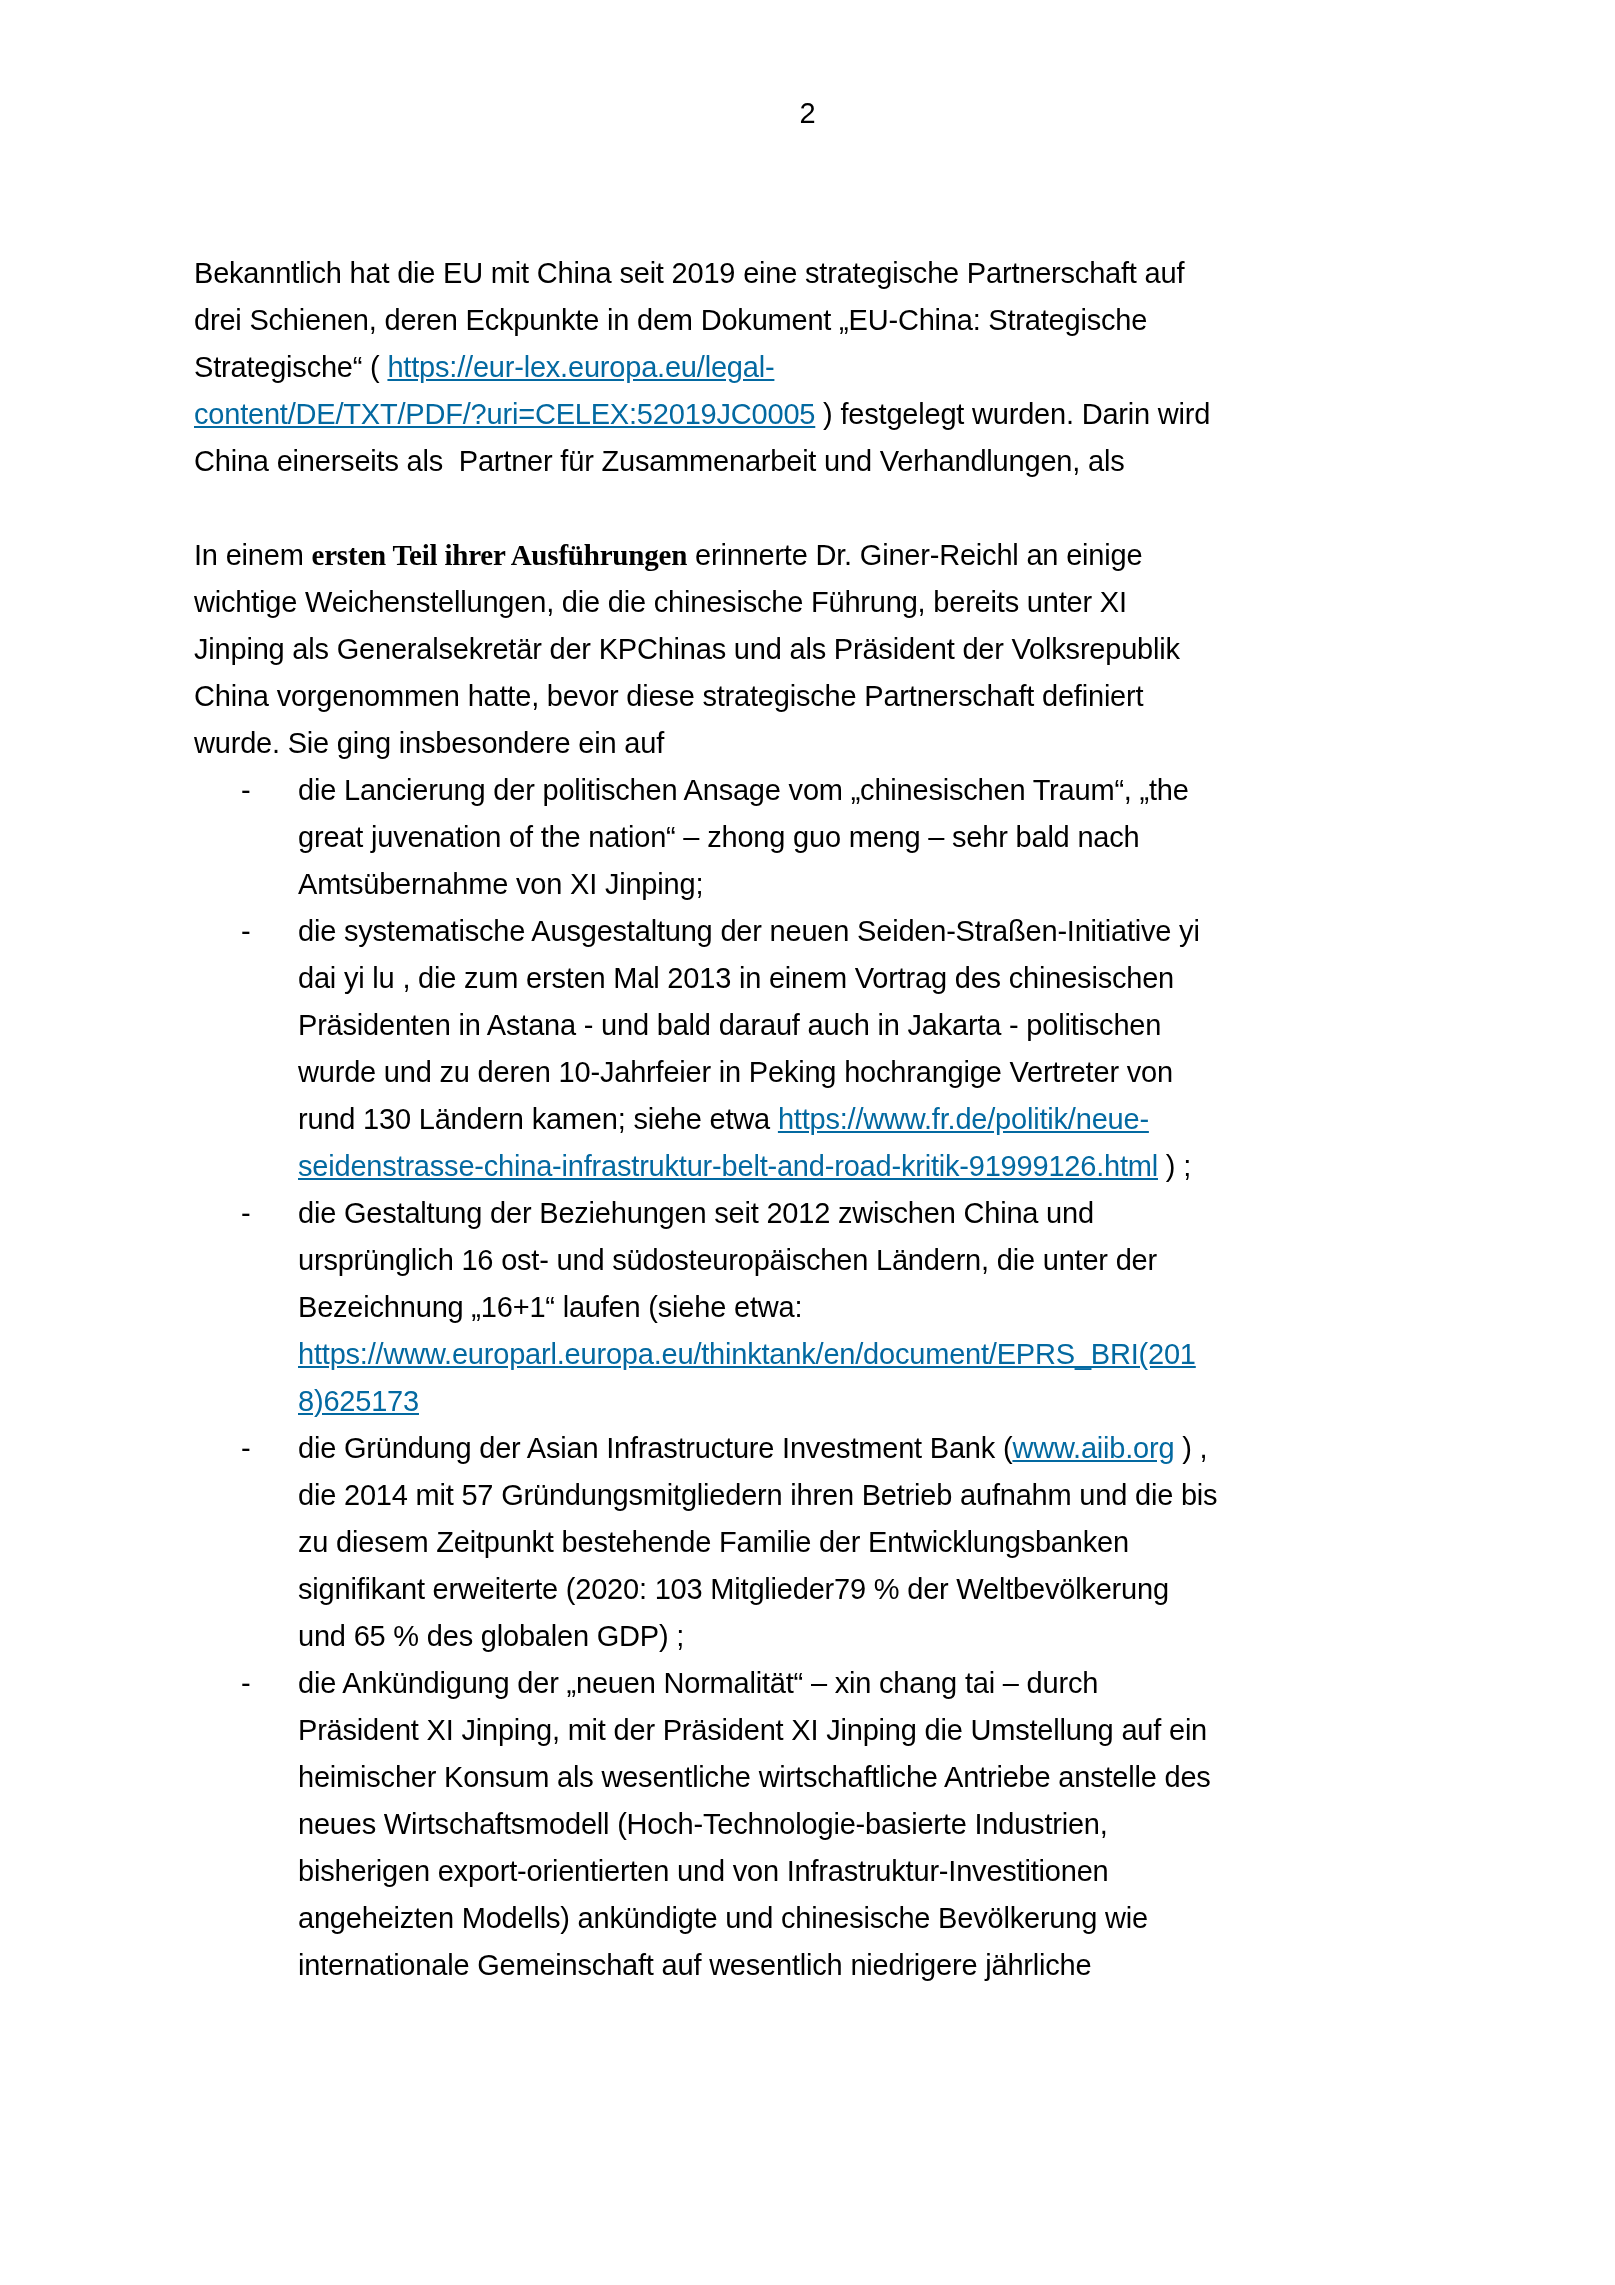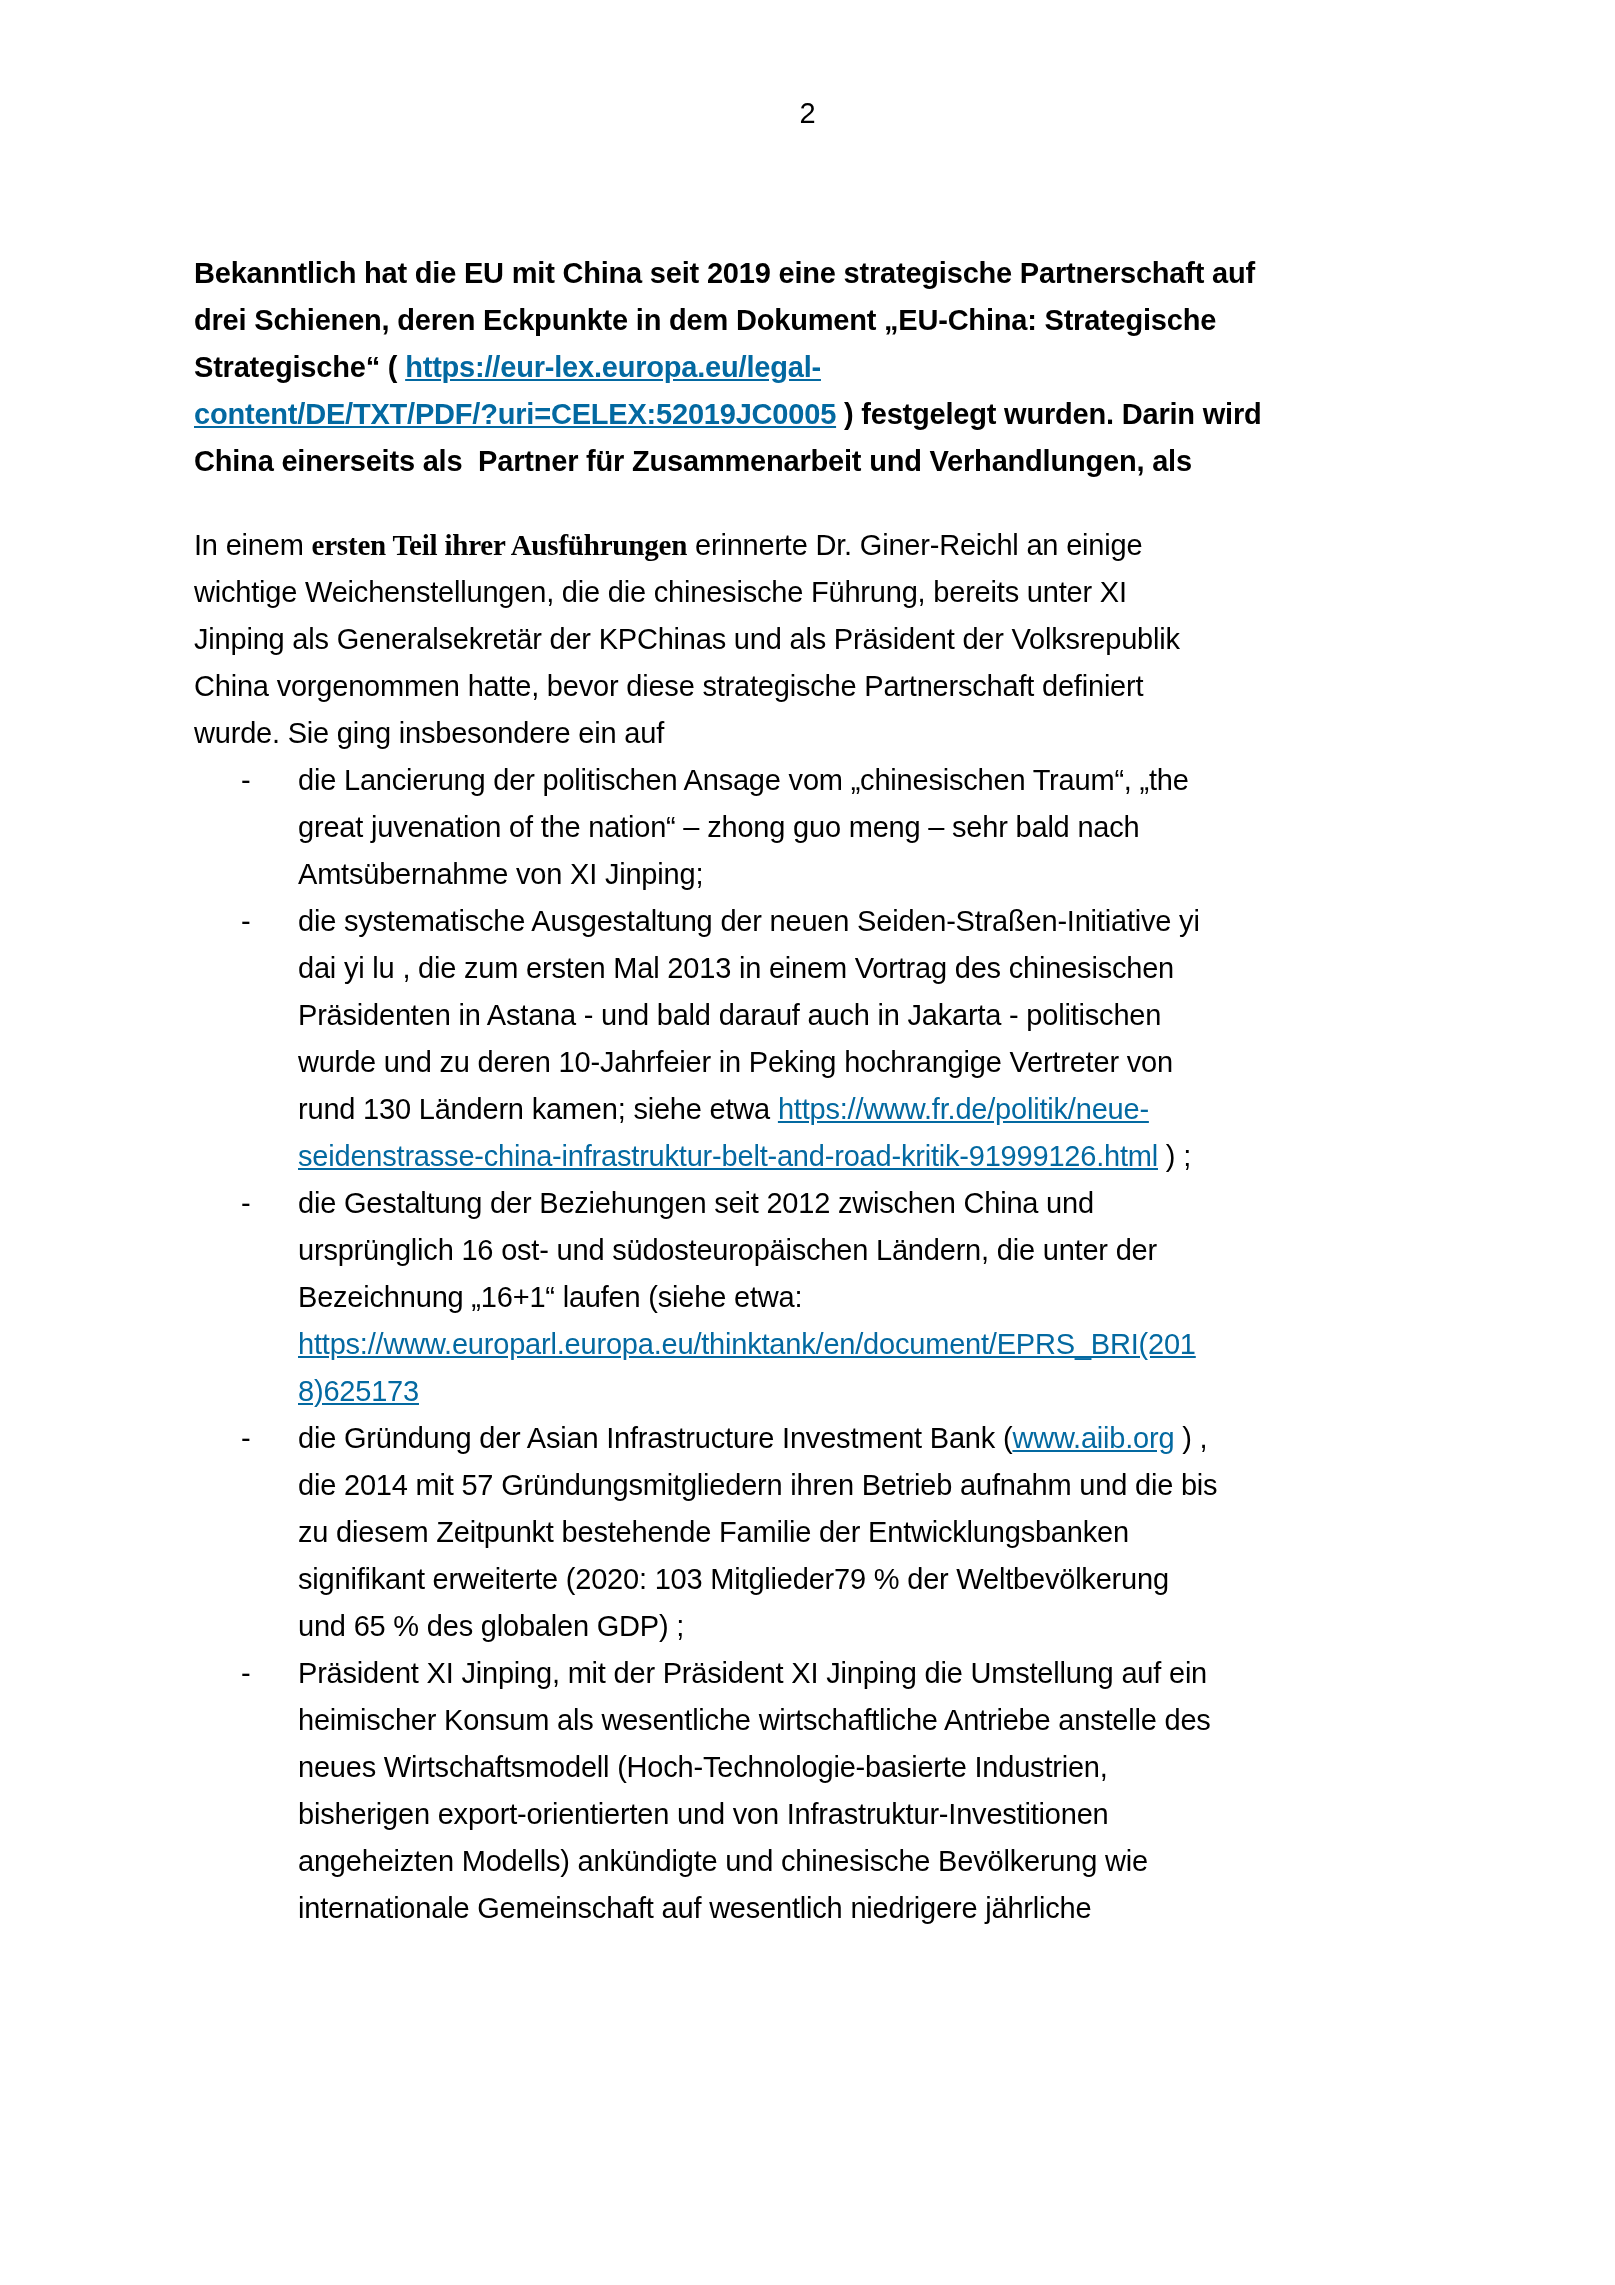--- a/index.html
+++ b/index.html
@@ -22,21 +22,21 @@
     overflow: hidden;
   }
   .page-number {
     text-align: center;
     height: 47px;
   }
   .doc-content {
     margin-top: 113px;
   }
   .block { }
-  .block.gap { margin-bottom: 37px; font-weight: bold; }
+  .block.gap { margin-bottom: 47px; }
   .bullet {
     position: relative;
     padding-left: 104px;
   }
   .bullet .marker {
     position: absolute;
     left: 47px;
     top: 0;
   }
   .line {
@@ -97,20 +97,21 @@
       <div class="block bullet">
         <span class="marker">-</span>
         <div class="line"><span class="seg-n">die Gründung der Asian Infrastructure Investment Bank (</span><span class="seg-link">www.aiib.org</span><span class="seg-n"> ) ,</span></div>
         <div class="line"><span class="seg-n">die 2014 mit 57 Gründungsmitgliedern ihren Betrieb aufnahm und die bis</span></div>
         <div class="line"><span class="seg-n">zu diesem Zeitpunkt bestehende Familie der Entwicklungsbanken</span></div>
         <div class="line"><span class="seg-n">signifikant erweiterte (2020: 103 Mitglieder79 % der Weltbevölkerung</span></div>
         <div class="line"><span class="seg-n">und 65 % des globalen GDP) ;</span></div>
       </div>
       <div class="block bullet">
         <span class="marker">-</span>
+        <div class="line"><span class="seg-n">die Ankündigung der „neuen Normalität“ – xin chang tai – durch</span></div>
         <div class="line"><span class="seg-n">Präsident XI Jinping, mit der Präsident XI Jinping die Umstellung auf ein</span></div>
         <div class="line"><span class="seg-n">heimischer Konsum als wesentliche wirtschaftliche Antriebe anstelle des</span></div>
         <div class="line"><span class="seg-n">neues Wirtschaftsmodell (Hoch-Technologie-basierte Industrien,</span></div>
         <div class="line"><span class="seg-n">bisherigen export-orientierten und von Infrastruktur-Investitionen</span></div>
         <div class="line"><span class="seg-n">angeheizten Modells) ankündigte und chinesische Bevölkerung wie</span></div>
         <div class="line"><span class="seg-n">internationale Gemeinschaft auf wesentlich niedrigere jährliche</span></div>
       </div>
     </div>
 </div>
 

